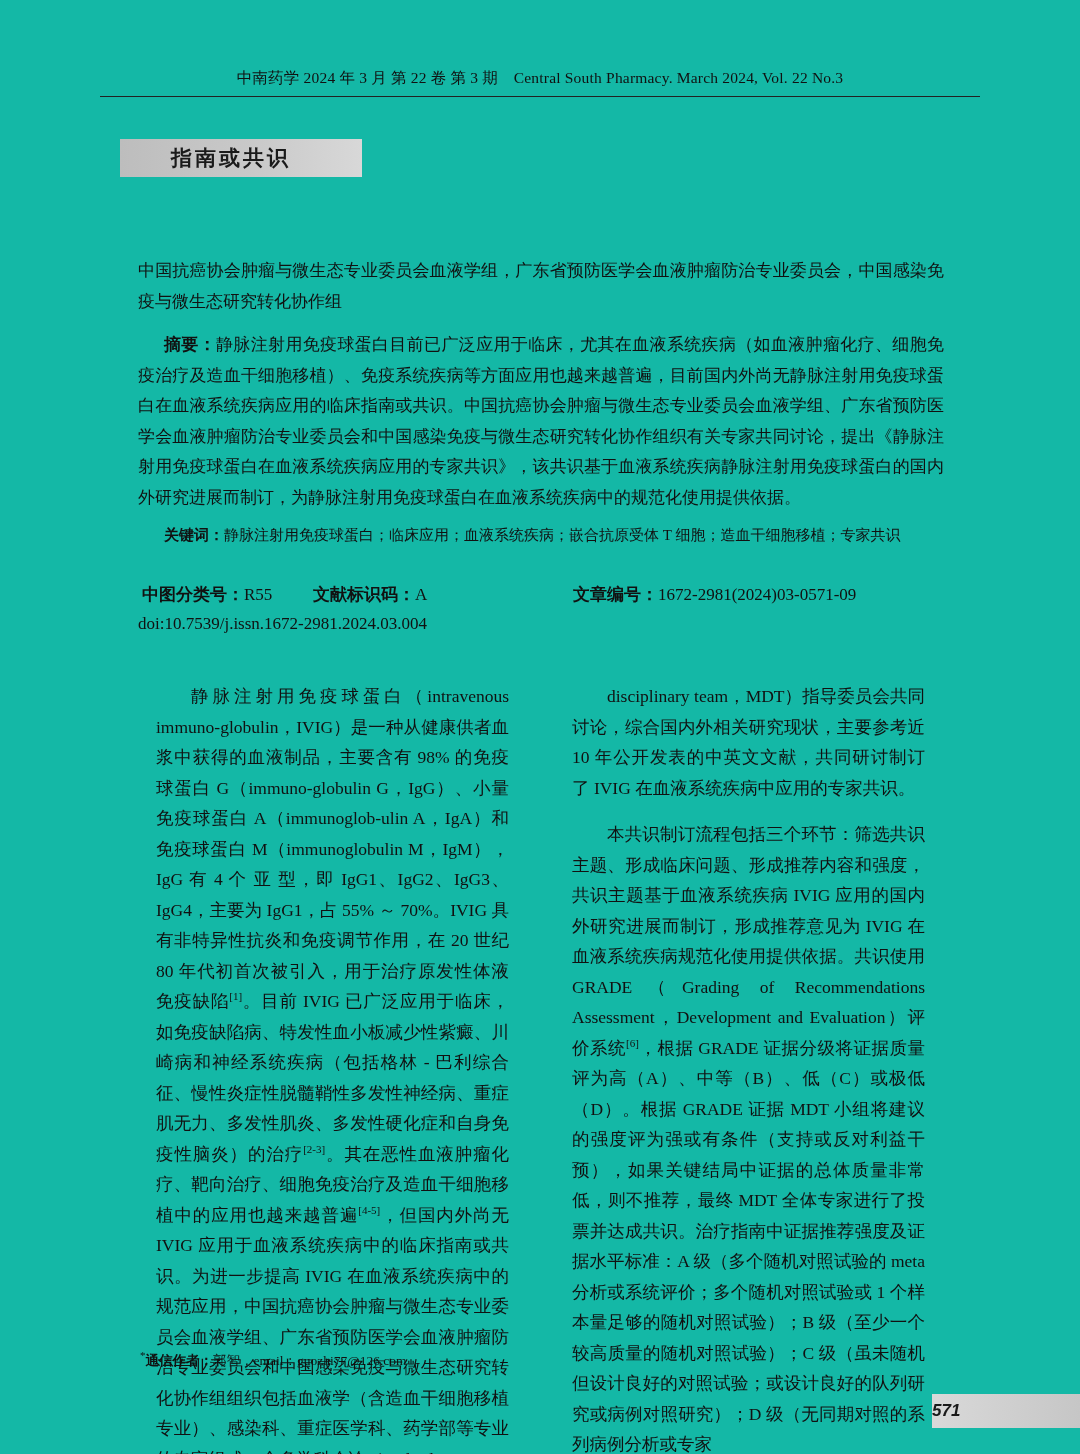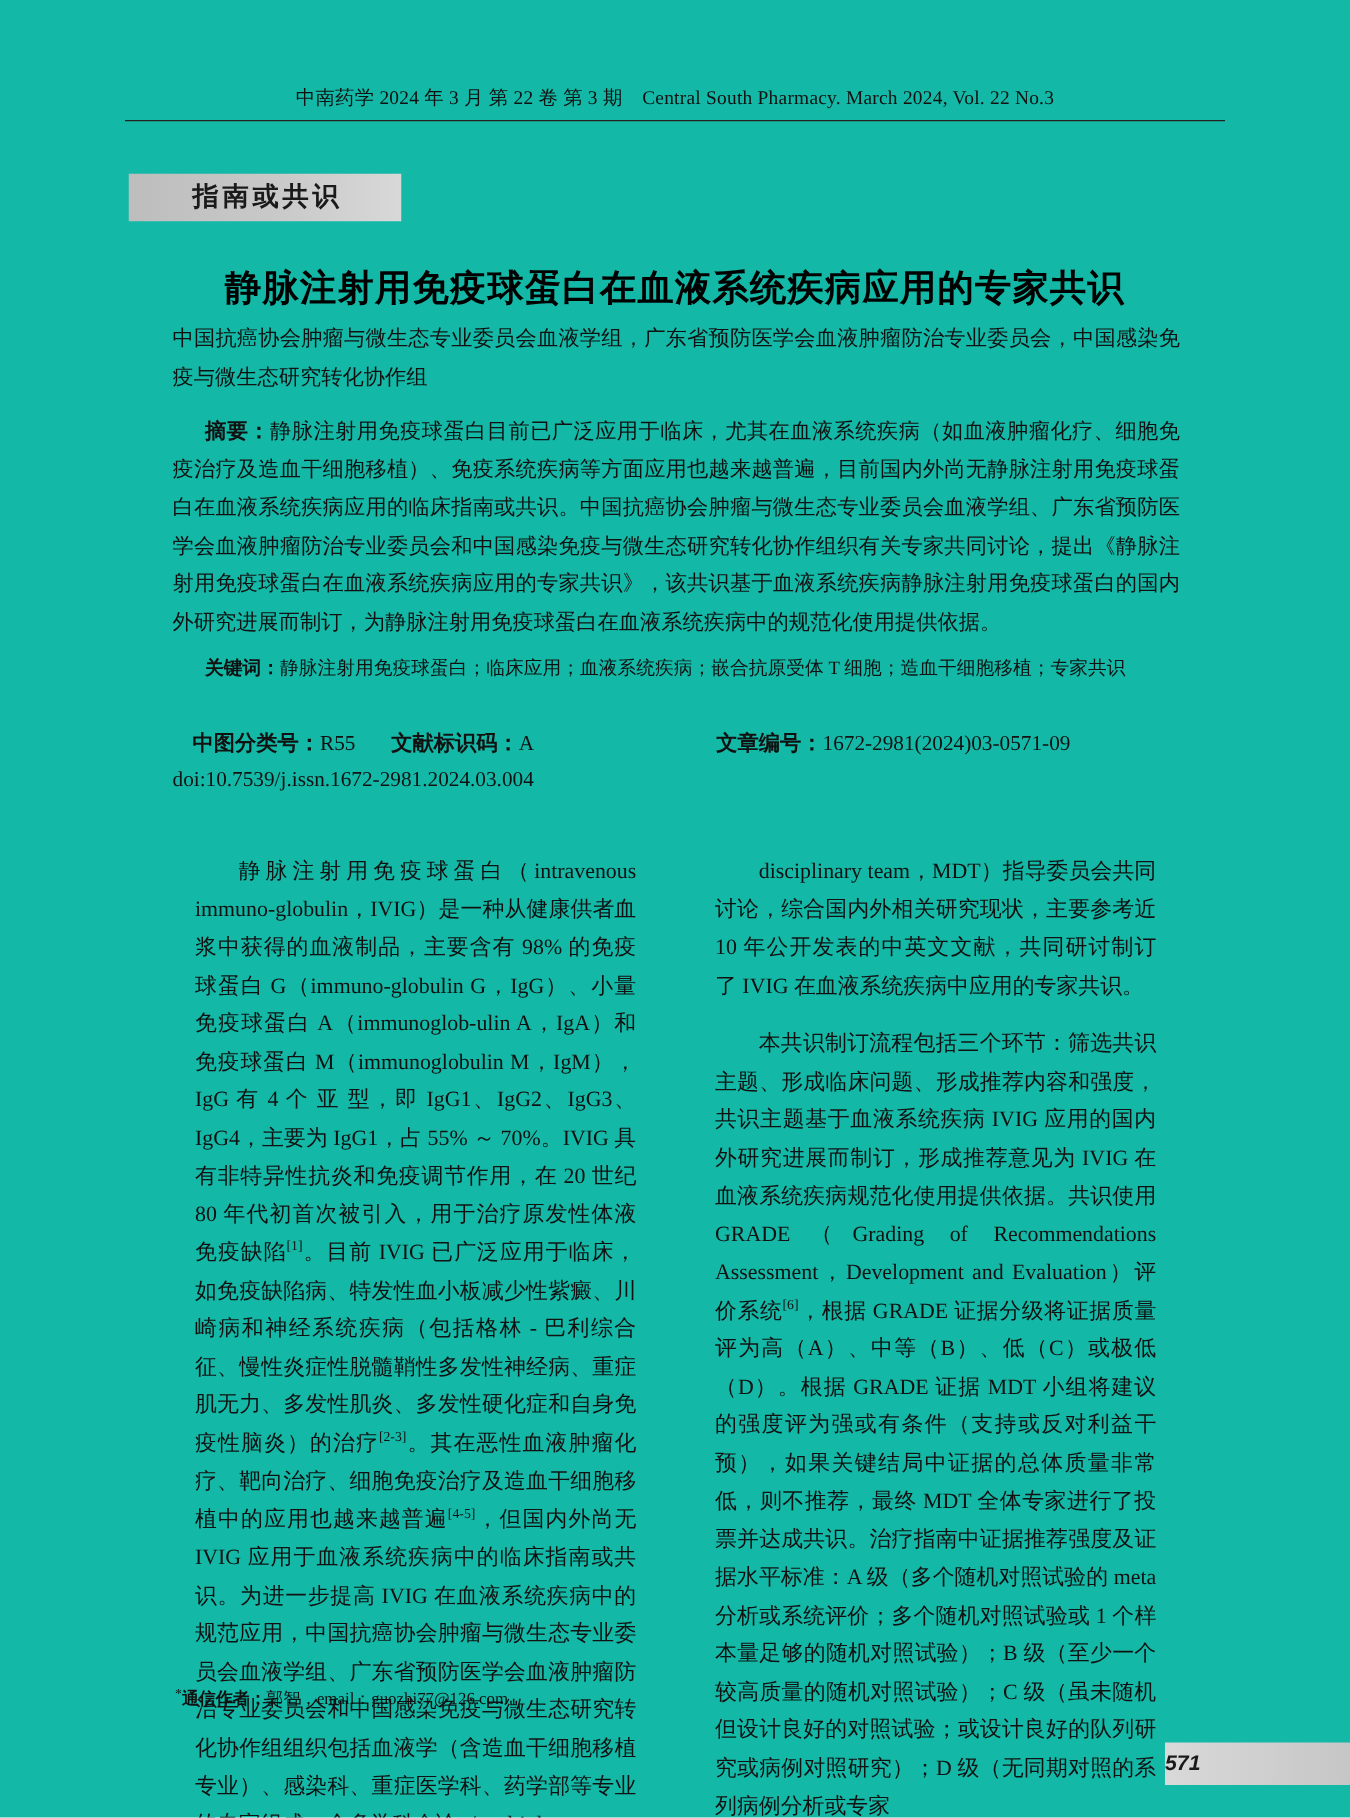--- a/index.html
+++ b/index.html
@@ -38,23 +38,23 @@
     position: absolute;
     left: 100px;
     top: 96px;
     width: 880px;
     height: 1px;
     background: #222;
   }
   
   .banner {
     position: absolute;
-    left: 103px;
+    left: 120px;
     top: 139px;
-    width: 218px;
+    width: 242px;
     height: 38px;
     background: linear-gradient(to right, #bdbdbd 0%, #c9c9c9 55%, #d8d8d8 100%);
   }
   .banner-label {
     position: absolute;
     left: 0; top: 0;
     width: 222px;
     height: 38px;
     line-height: 38px;
     text-align: center;
@@ -117,21 +117,21 @@
   
   .codes {
     position: absolute;
     left: 138px;
     top: 580px;
     width: 806px;
     font-size: 17px;
     line-height: 29px;
     white-space: nowrap;
   }
-  .codes .seg-clc { position: absolute; left: 16px; top: 0; }
+  .codes .seg-clc { position: absolute; left: 4px; top: 0; }
   .codes .seg-doc { position: absolute; left: 175px; top: 0; }
   .codes .seg-art { position: absolute; left: 435px; top: 0; }
   .codes .seg-doi { position: absolute; left: 0; top: 29px; }
   .codes b { font-weight: bold; }
   
   .col {
     position: absolute;
     top: 665px;
     width: 385px;
     font-size: 17.5px;
@@ -192,21 +192,20 @@
 
 <div class="page">
 
   <div class="runhead">中南药学 2024 年 3 月 第 22 卷 第 3 期　Central South Pharmacy. March  2024, Vol. 22 No.3</div>
   <div class="runhead-rule"></div>
 
   <div class="banner">
     <div class="banner-label">指南或共识</div>
   </div>
 
-  <h1 class="title">静脉注射用免疫球蛋白在血液系统疾病应用的专家共识</h1>
 
   <div class="authors">中国抗癌协会肿瘤与微生态专业委员会血液学组，广东省预防医学会血液肿瘤防治专业委员会，中国感染免疫与微生态研究转化协作组</div>
 
   <div class="abstract">
     <span class="lead">摘要：</span><span>静脉注射用免疫球蛋白目前已广泛应用于临床，尤其在血液系统疾病（如血液肿瘤化疗、细胞免疫治疗及造血干细胞移植）、免疫系统疾病等方面应用也越来越普遍，目前国内外尚无静脉注射用免疫球蛋白在血液系统疾病应用的临床指南或共识。中国抗癌协会肿瘤与微生态专业委员会血液学组、广东省预防医学会血液肿瘤防治专业委员会和中国感染免疫与微生态研究转化协作组织有关专家共同讨论，提出《静脉注射用免疫球蛋白在血液系统疾病应用的专家共识》，该共识基于血液系统疾病静脉注射用免疫球蛋白的国内外研究进展而制订，为静脉注射用免疫球蛋白在血液系统疾病中的规范化使用提供依据。</span>
   </div>
 
   <div class="keywords">
     <span class="lead">关键词：</span><span>静脉注射用免疫球蛋白；临床应用；血液系统疾病；嵌合抗原受体 T 细胞；造血干细胞移植；专家共识</span>
   </div>

